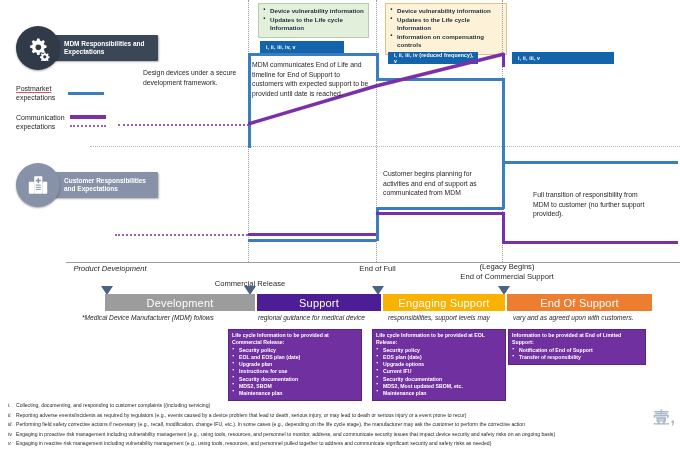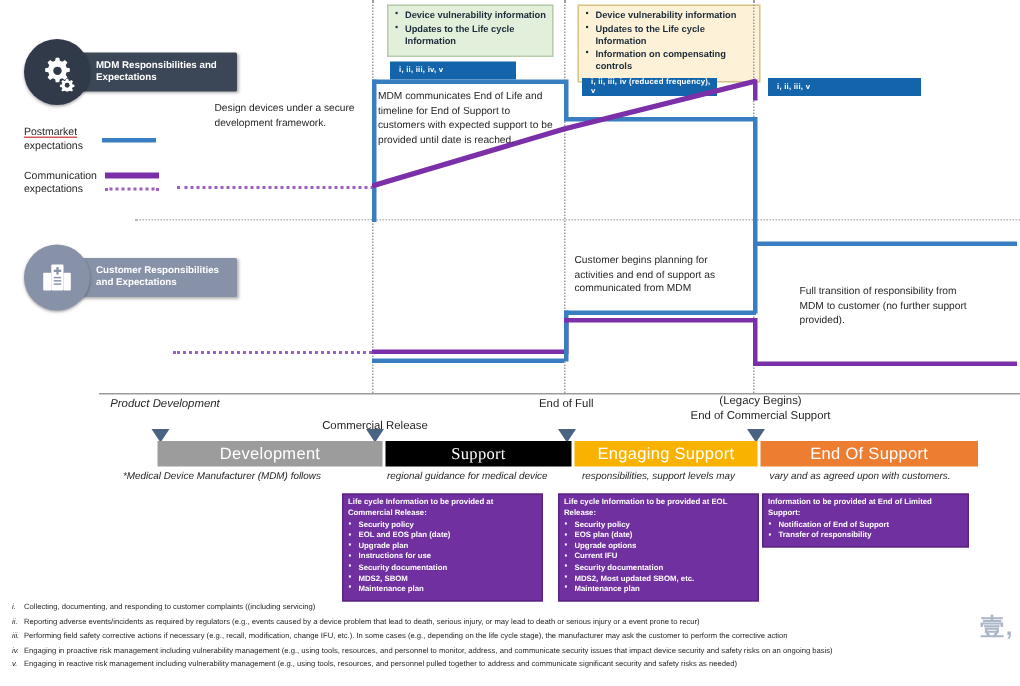--- a/index.html
+++ b/index.html
@@ -52,21 +52,21 @@
   
   .axis-line{border-top:1px solid #9b9b9b;}
   .axis-label{font-size:7.6px;line-height:9.5px;color:#231f20;text-align:center;}
   .tri{width:0;height:0;border-left:6px solid transparent;border-right:6px solid transparent;
        border-top:9px solid #4a6383;}
 
   
   .phase{height:17px;display:flex;align-items:center;justify-content:center;
          color:#ffffff;font-size:11px;letter-spacing:.2px;}
   .ph-dev{background:#9c9c9c;}
-  .ph-sup{background:#000000;font-family:Liberation Serif, serif;}
+  .ph-sup{background:#4c1d95;}
   .ph-lim{background:#f9b200;}
   .ph-eos{background:#ed7d31;}
   .phase-note{font-size:6.6px;font-style:italic;line-height:9px;color:#231f20;}
 
   
   .pbox{background:#7030a0;border:1px solid #5b2482;color:#ffffff;
         font-size:5.2px;line-height:7.1px;font-weight:700;padding:2px 3px 3px 3px;}
   .pbox ul{margin:1px 0 0 0;padding:0;list-style:none;}
   .pbox li{position:relative;padding-left:7px;}
   .pbox li:before{content:"\00B7";position:absolute;left:0;top:-1.5px;font-size:9px;}

